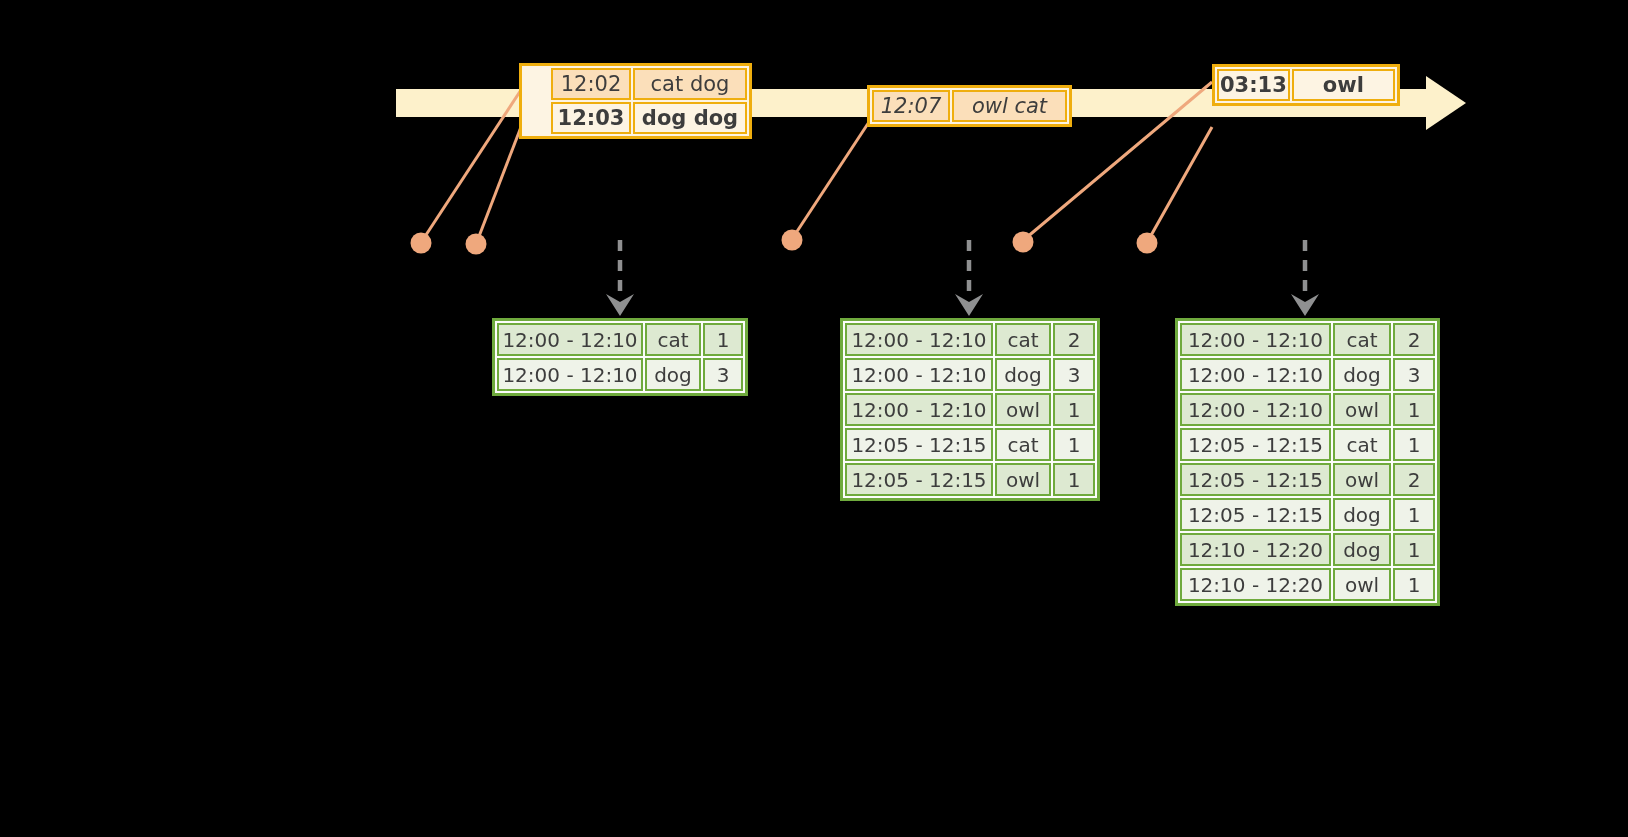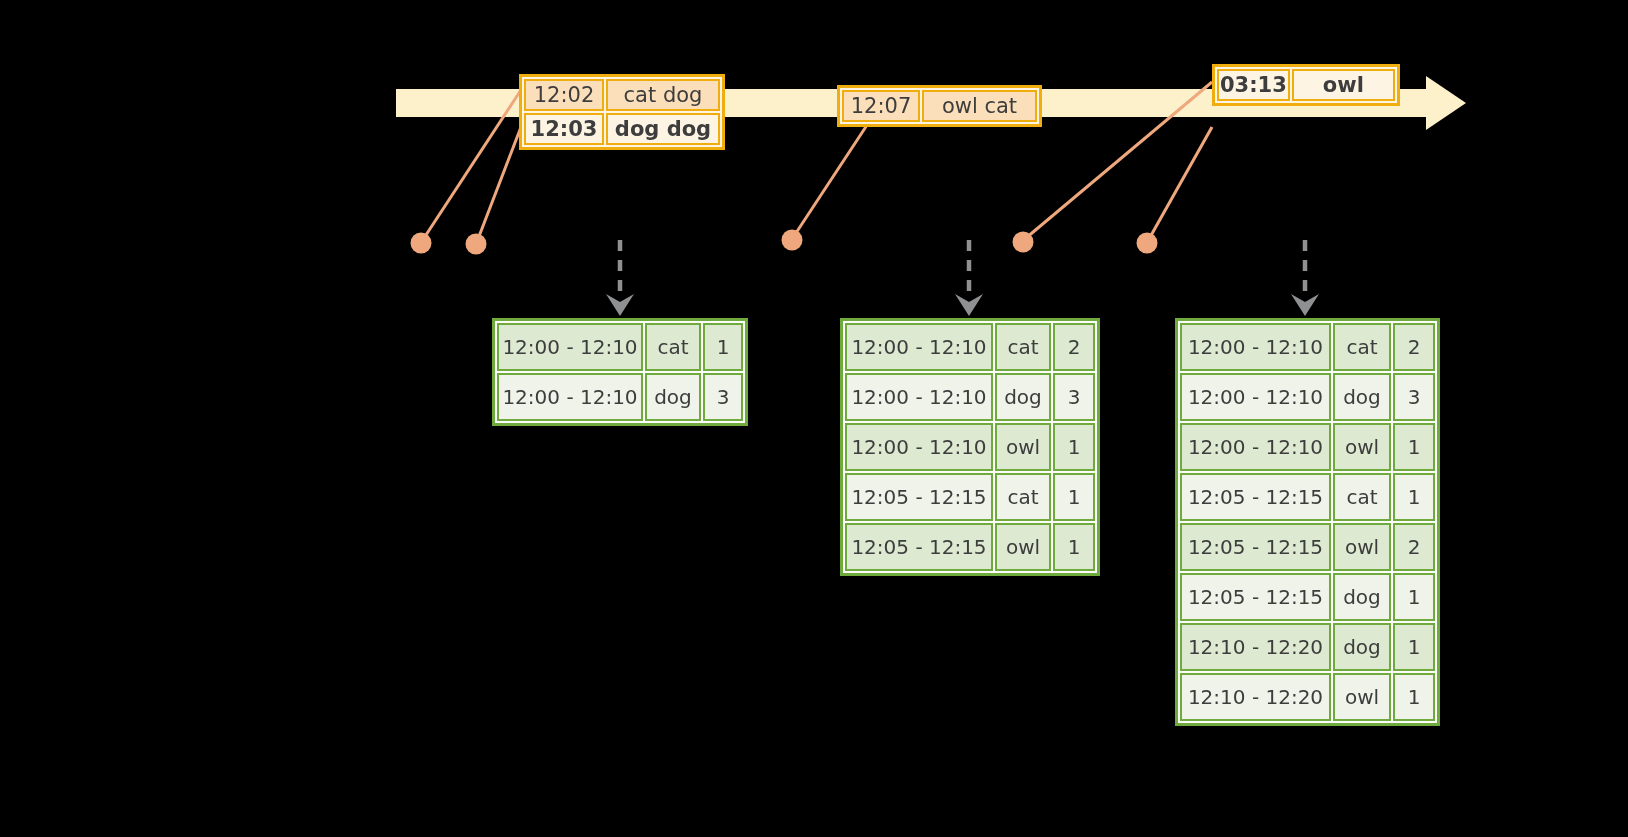--- a/index.html
+++ b/index.html
@@ -33,21 +33,21 @@
     font-size:21px; color:var(--ink); overflow:hidden; white-space:nowrap;
   }
   .otable tr.r0 td{background:var(--peach);}
   .otable tr.r1 td{background:var(--cream);font-weight:bold;}
 
   
   .gtable{position:absolute; border:3px solid var(--green); background:#fcfdfb;}
   .gtable table{border-collapse:separate; border-spacing:2px; table-layout:fixed;}
   .gtable td{
     box-sizing:border-box; border:2px solid var(--green);
-    height:48px; text-align:center; vertical-align:middle;
+    height:33px; text-align:center; vertical-align:middle;
     font-size:20px; color:var(--ink); overflow:hidden; white-space:nowrap;
   }
   .gtable tr.d td{background:var(--gdark);}
   .gtable tr.l td{background:var(--glight);}
 </style>
 </head>
 <body>
 
 <div class="canvas">
 
@@ -75,40 +75,40 @@
     <g>
       <line x1="969" y1="240" x2="969" y2="298" stroke="#8f9091" stroke-width="4.5" stroke-dasharray="11 9"></line>
       <polygon points="955,294 969,316 983,294 969,302" fill="#8f9091"></polygon>
     </g>
     <g>
       <line x1="1305" y1="240" x2="1305" y2="298" stroke="#8f9091" stroke-width="4.5" stroke-dasharray="11 9"></line>
       <polygon points="1291,294 1305,316 1319,294 1305,302" fill="#8f9091"></polygon>
     </g>
   </svg>
 
-  <div class="otable" style="left:519px; top:74px;">
+  <div class="otable" style="left:519px; top:63px;padding-left:27px;">
     <table>
       <colgroup>
           <col style="width:80px">
           <col style="width:114px">
         </colgroup>
       <tbody>
         <tr class="r0">
           <td>12:02</td>
           <td>cat dog</td>
         </tr>
         <tr class="r1">
           <td>12:03</td>
           <td>dog dog</td>
         </tr>
       </tbody>
     </table>
   </div>
 
-  <div class="otable" style="left:837px; top:85px;">
+  <div class="otable" style="left:867px; top:85px;font-style:italic;">
     <table>
       <colgroup>
           <col style="width:78px">
           <col style="width:115px">
         </colgroup>
       <tbody>
         <tr class="r0">
           <td>12:07</td>
           <td>owl cat</td>
         </tr>

